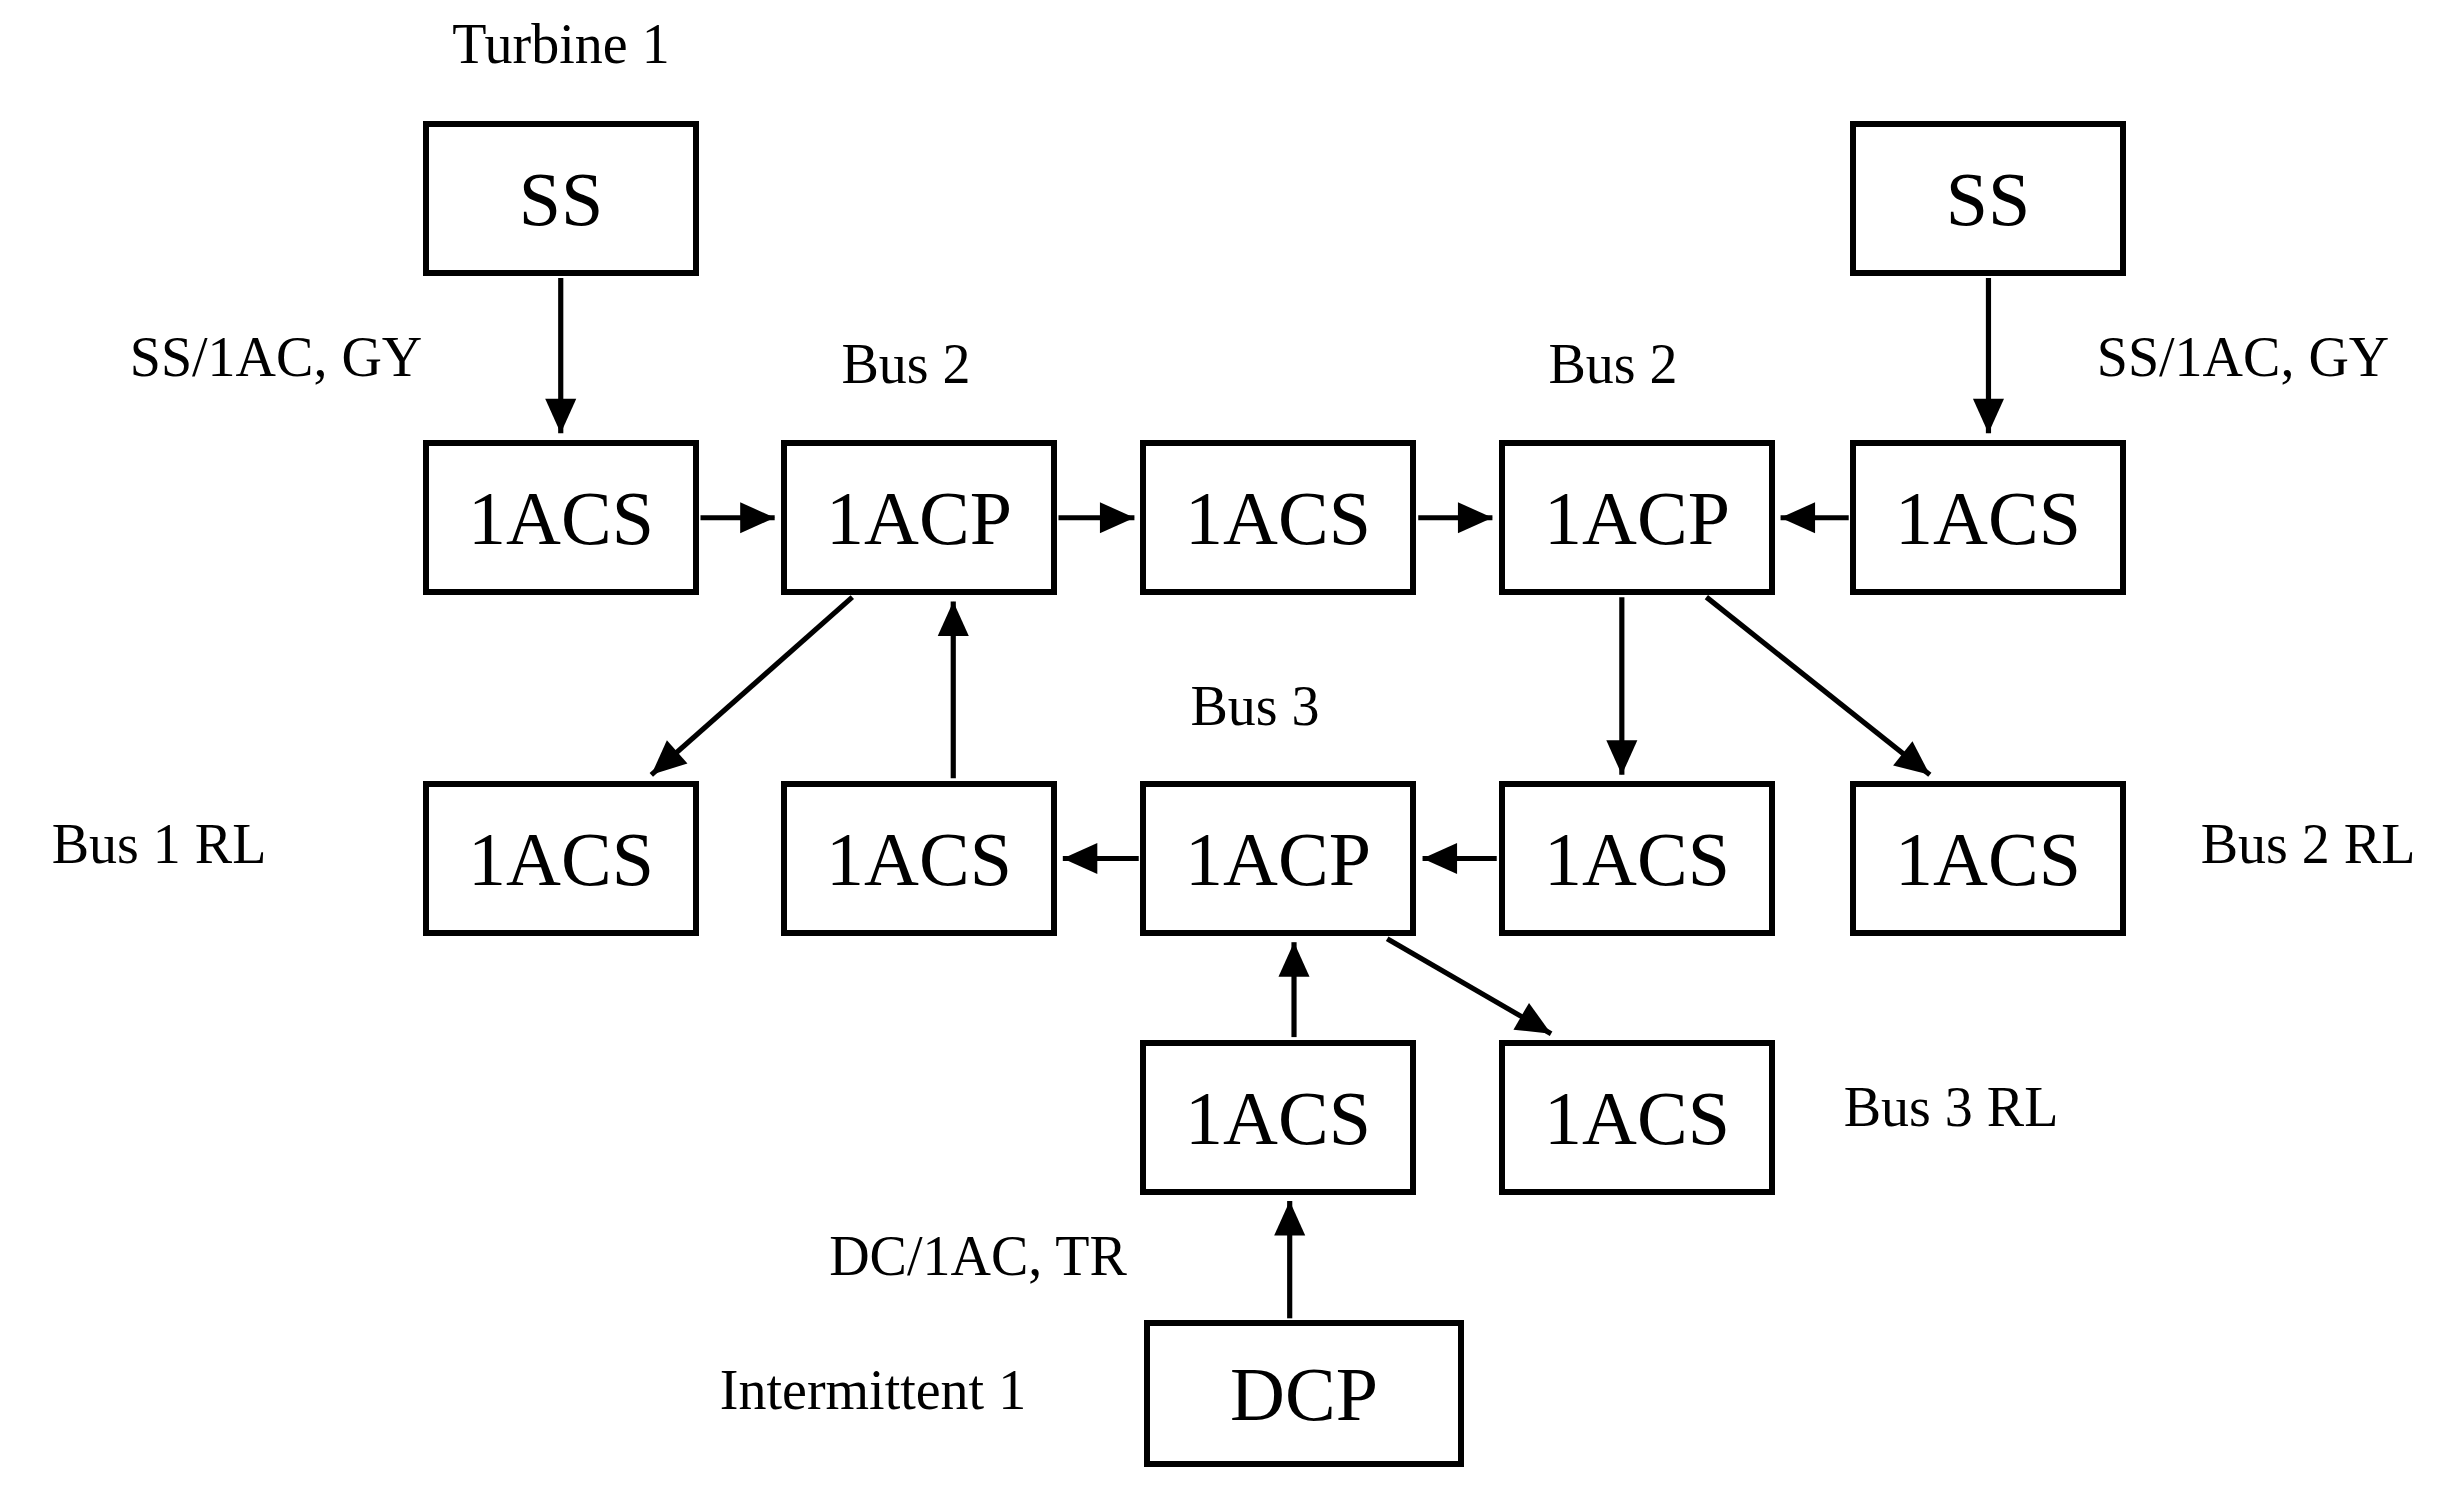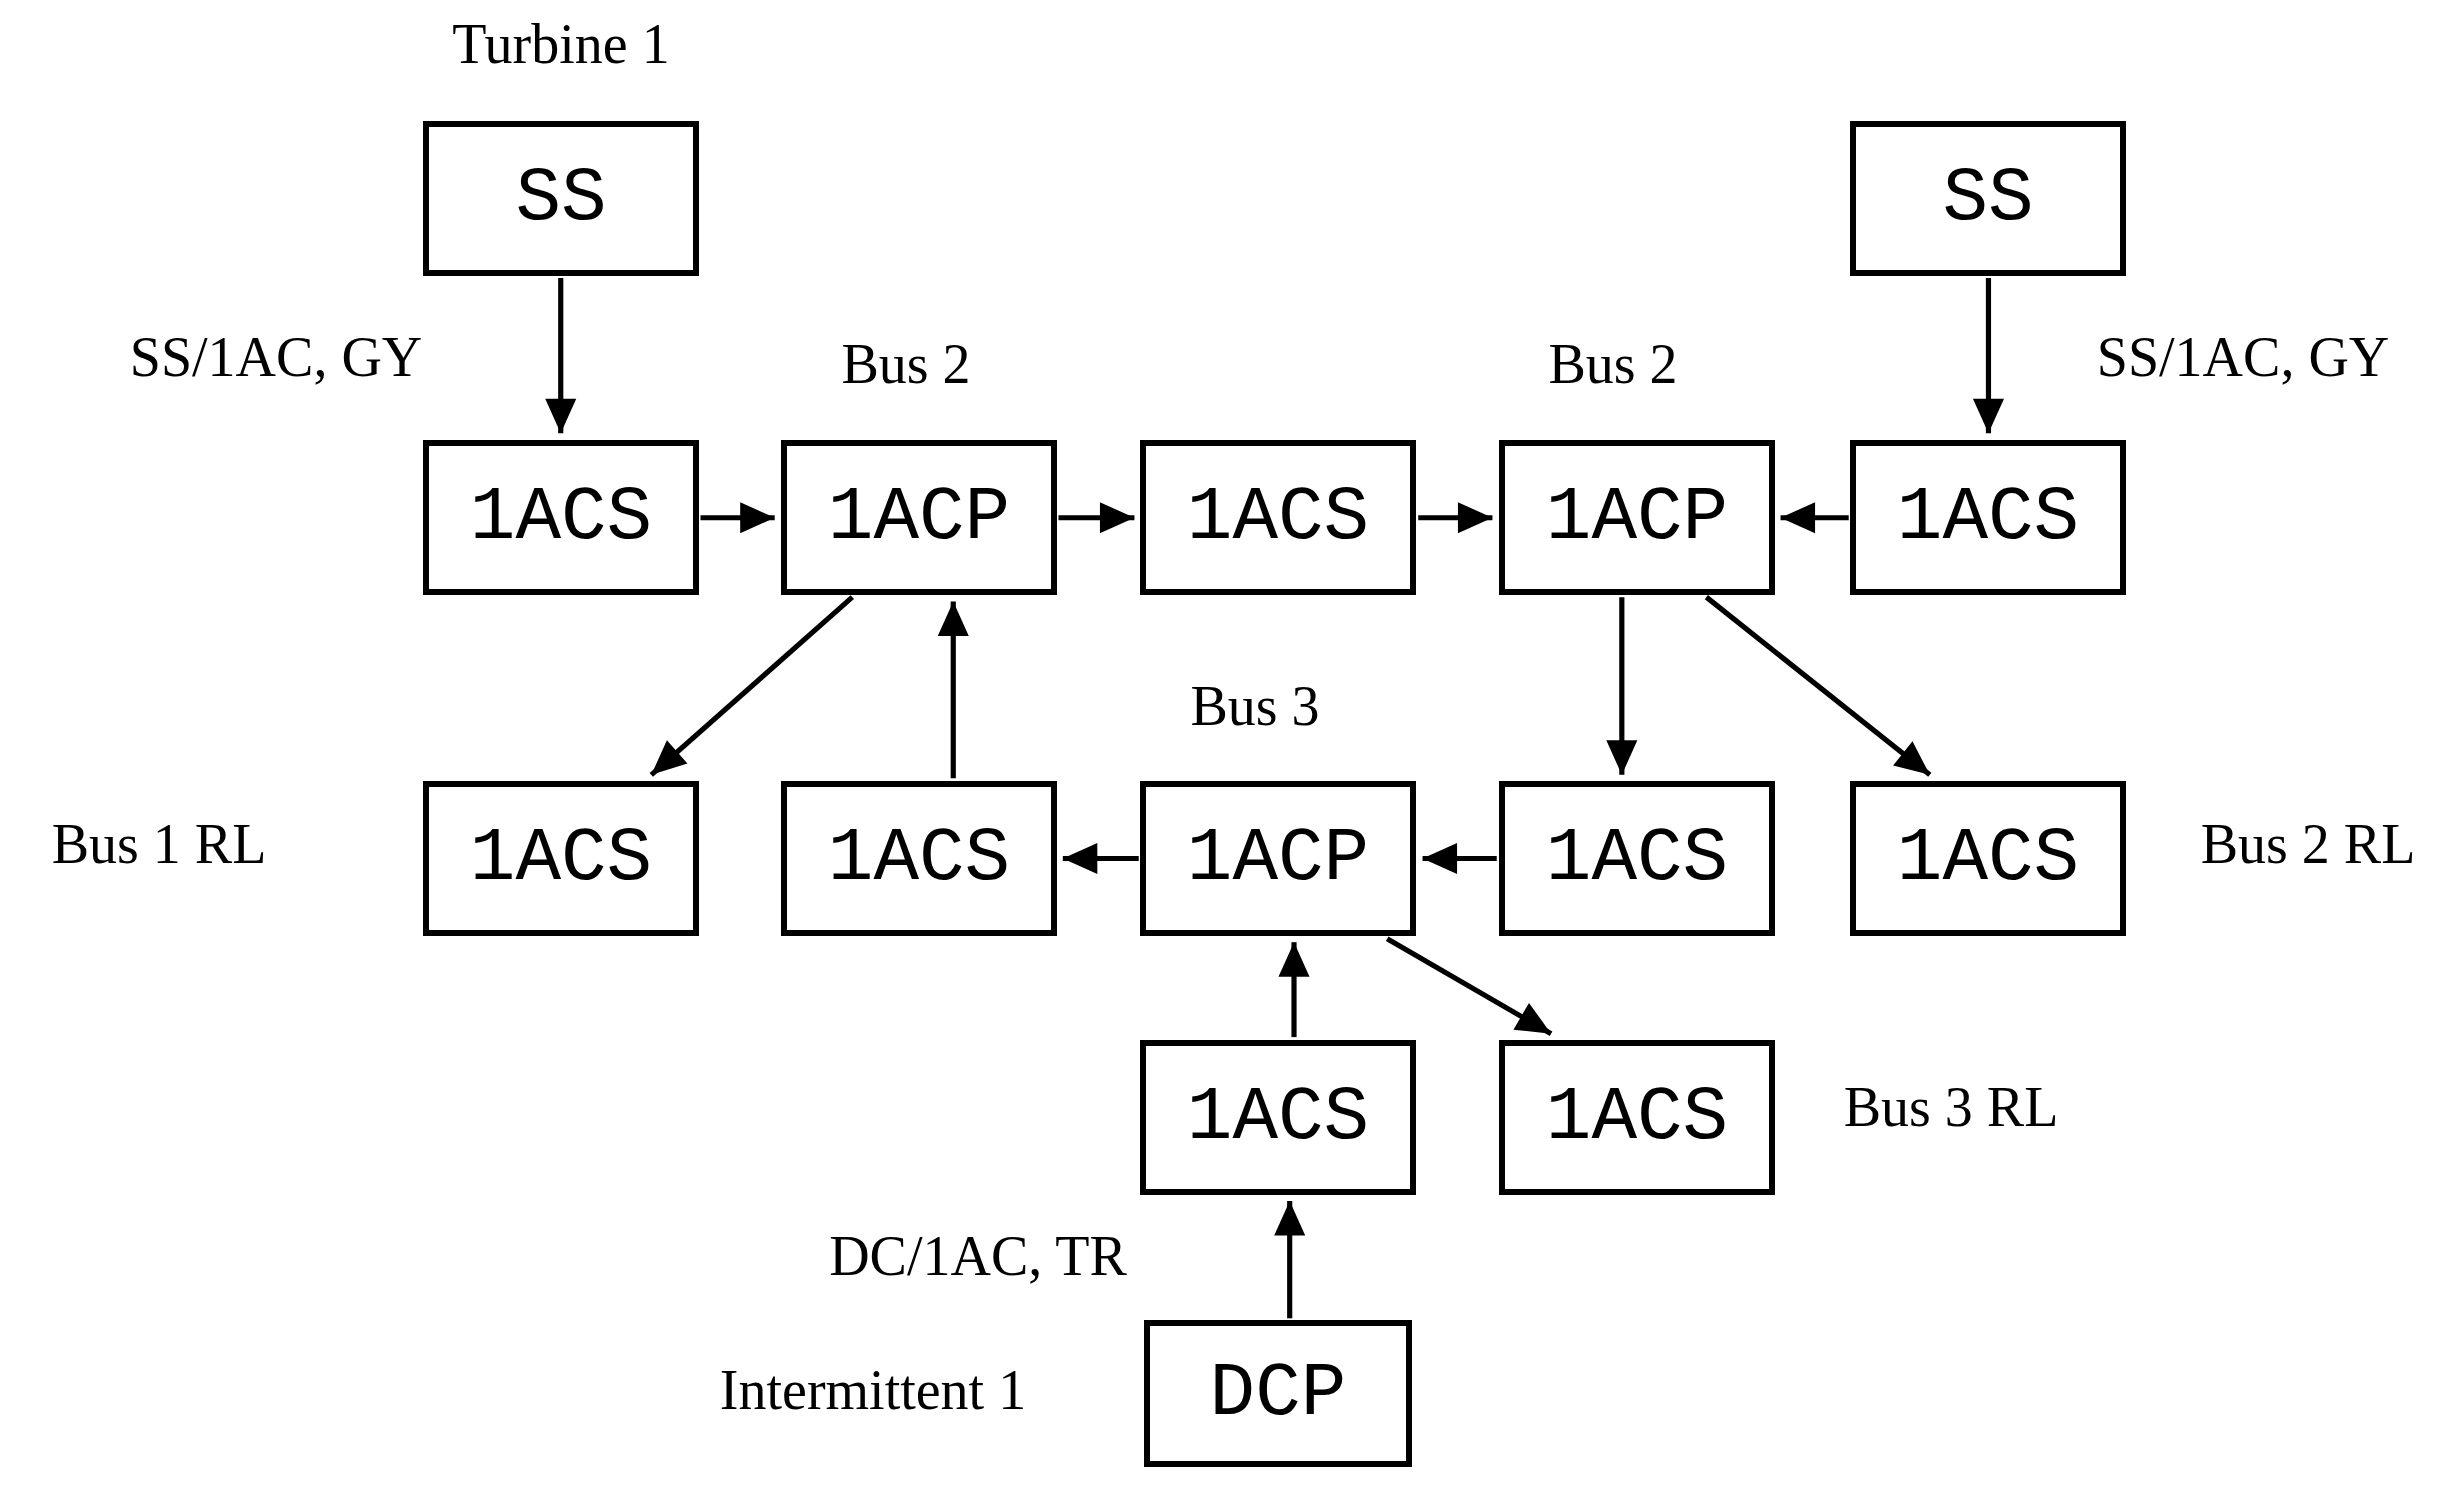--- a/index.html
+++ b/index.html
@@ -32,21 +32,20 @@
     position: absolute;
     box-sizing: border-box;
     border: 6px solid #000000;
     background: #ffffff;
     display: flex;
     align-items: center;
     justify-content: center;
     font-size: 76px;
     line-height: 1;
     white-space: nowrap;
-    font-family: Liberation Mono, monospace;
   }
   .lbl {
     position: absolute;
     transform: translateX(-50%);
     font-size: 56px;
     line-height: 1;
     white-space: nowrap;
   }
 </style>
 </head>
@@ -116,21 +115,21 @@
       <span>1ACS</span>
     </div>
 
   <div class="node" style="left:1140px; top:1040px; width:276px; height:155px;">
       <span>1ACS</span>
     </div>
   <div class="node" style="left:1499px; top:1040px; width:276px; height:155px;">
       <span>1ACS</span>
     </div>
 
-  <div class="node" style="left:1144px; top:1320px; width:268px; height:147px;">
+  <div class="node" style="left:1144px; top:1320px; width:320px; height:147px;">
       <span>DCP</span>
     </div>
 
   <div class="lbl" style="left:561px;  top:15.5px;">Turbine 1</div>
   <div class="lbl" style="left:906px; top:336px;">Bus 2</div>
   <div class="lbl" style="left:1613px; top:336px;">Bus 2</div>
   <div class="lbl" style="left:1255px; top:678px;">Bus 3</div>
   <div class="lbl" style="left:276px;  top:329px;">SS/1AC, GY</div>
   <div class="lbl" style="left:2243px; top:329px;">SS/1AC, GY</div>
   <div class="lbl" style="left:159px;  top:816px;">Bus 1 RL</div>

